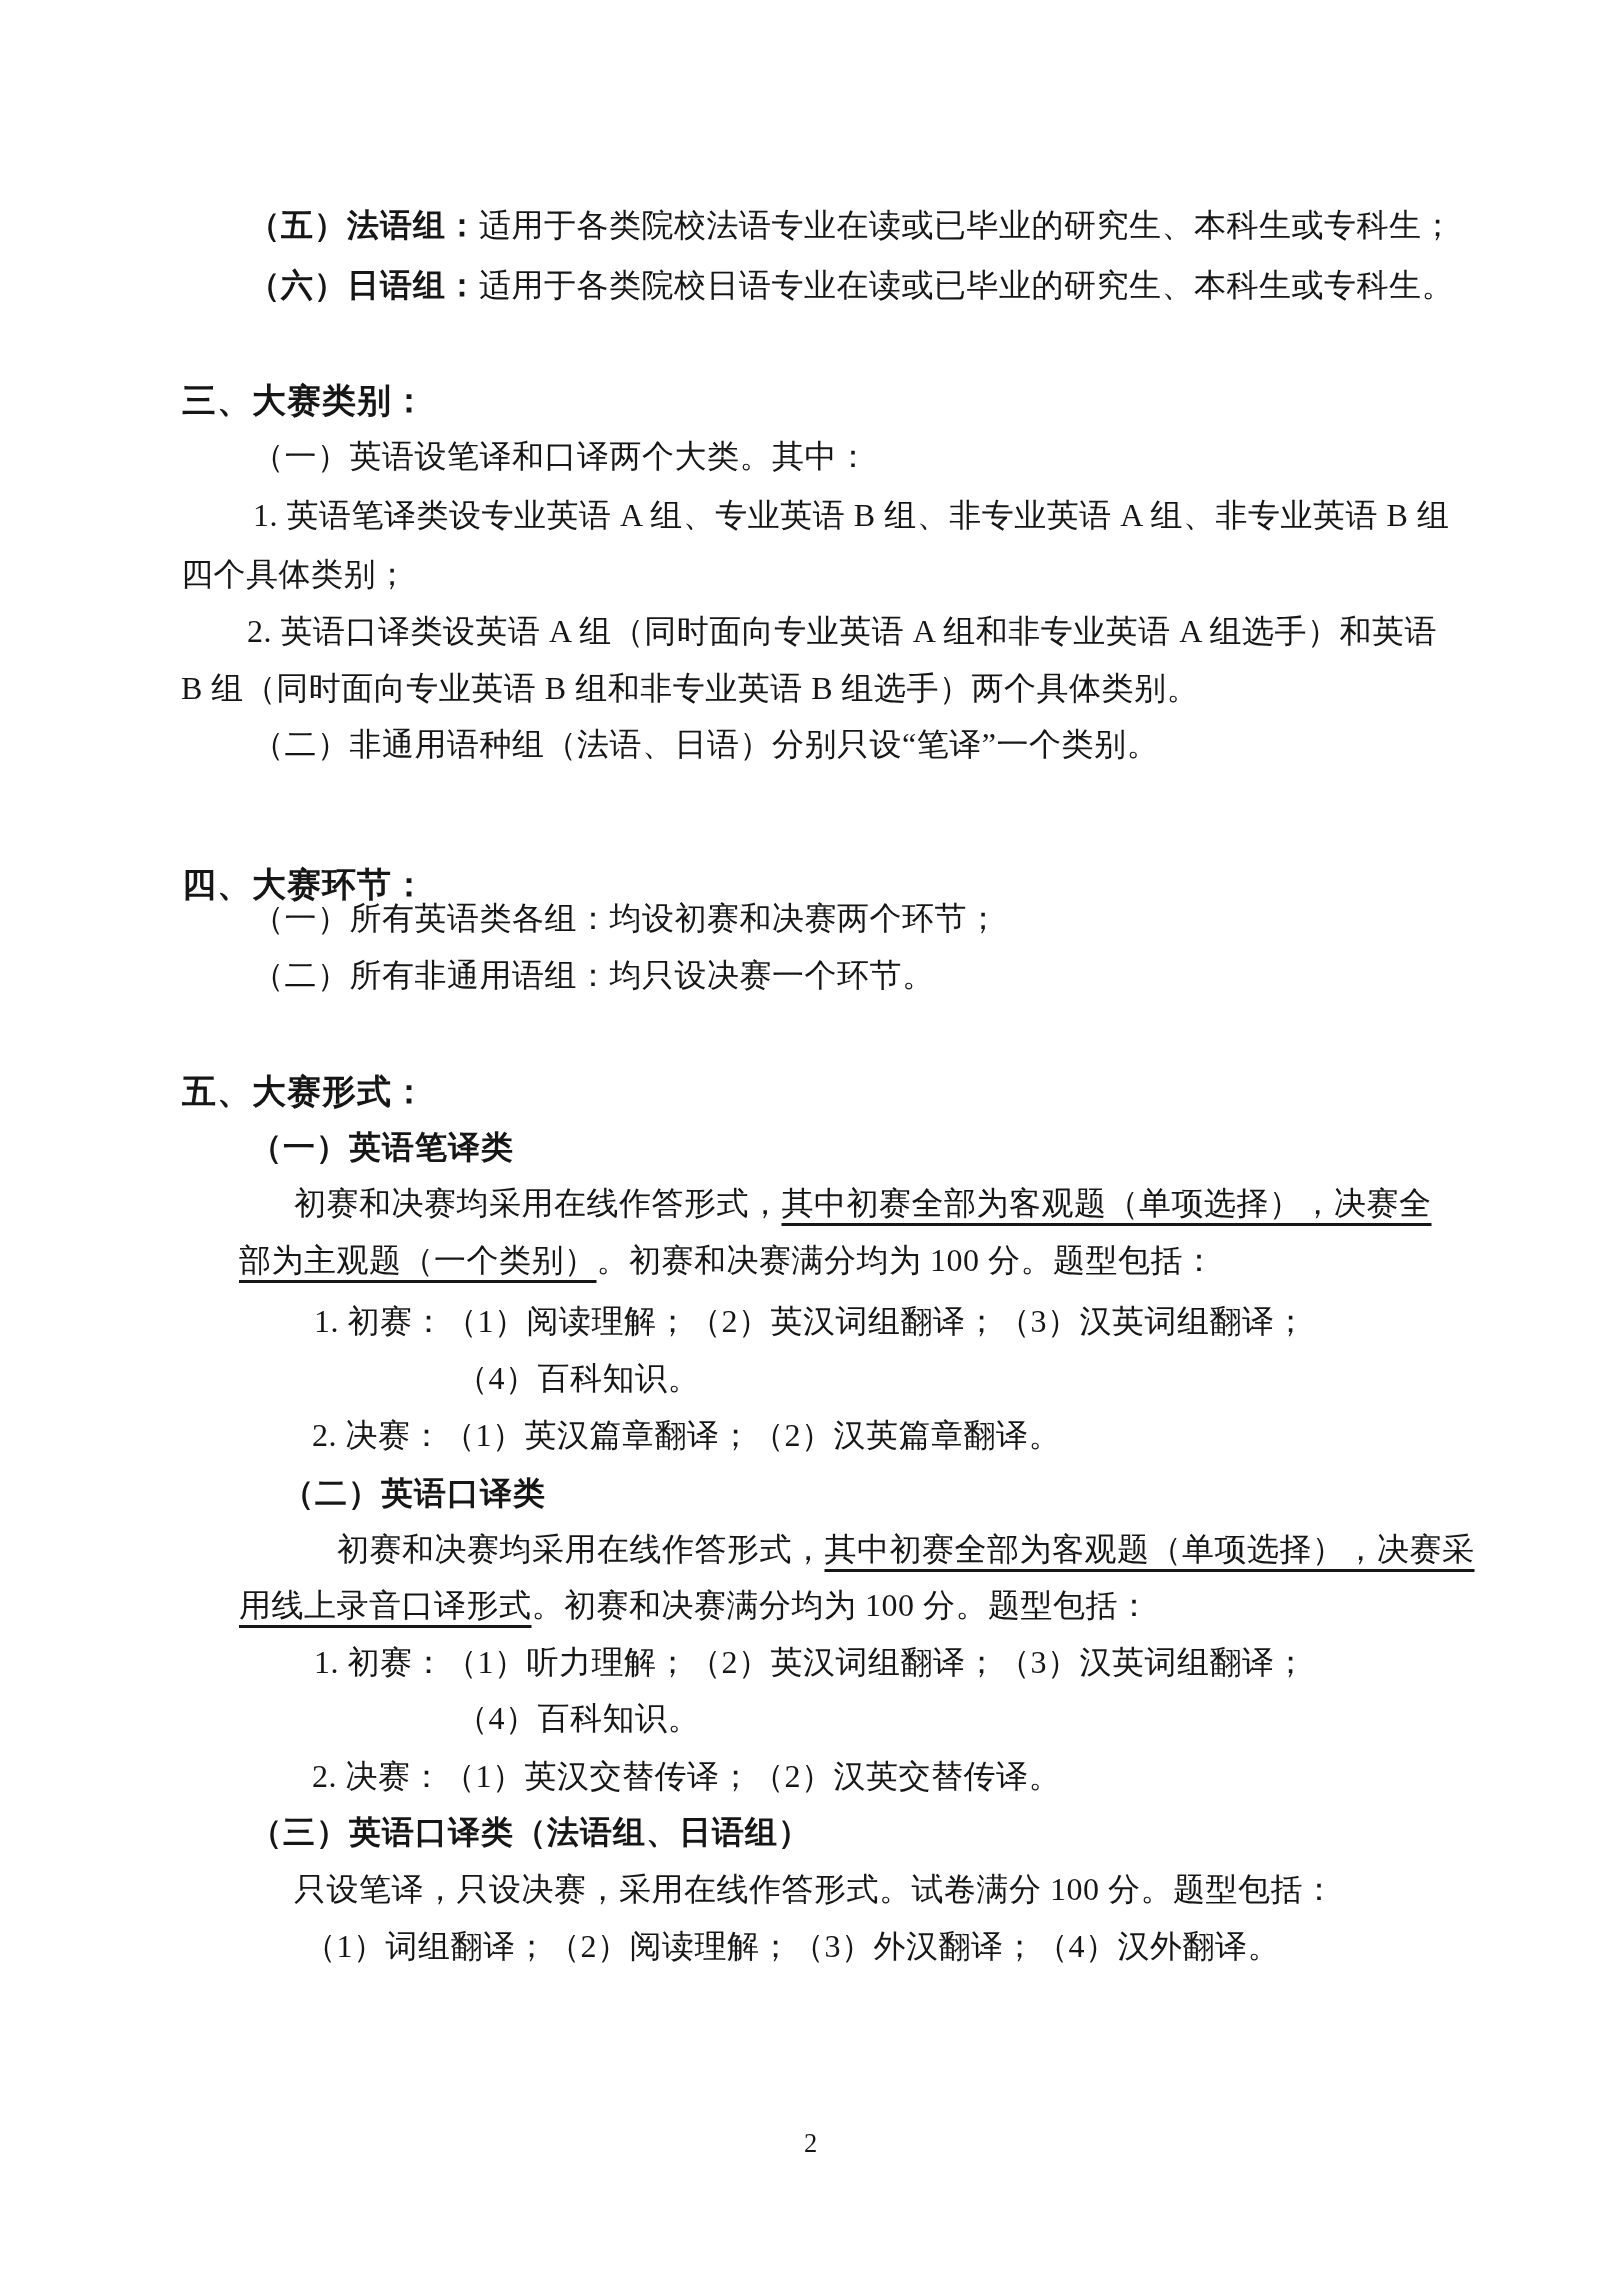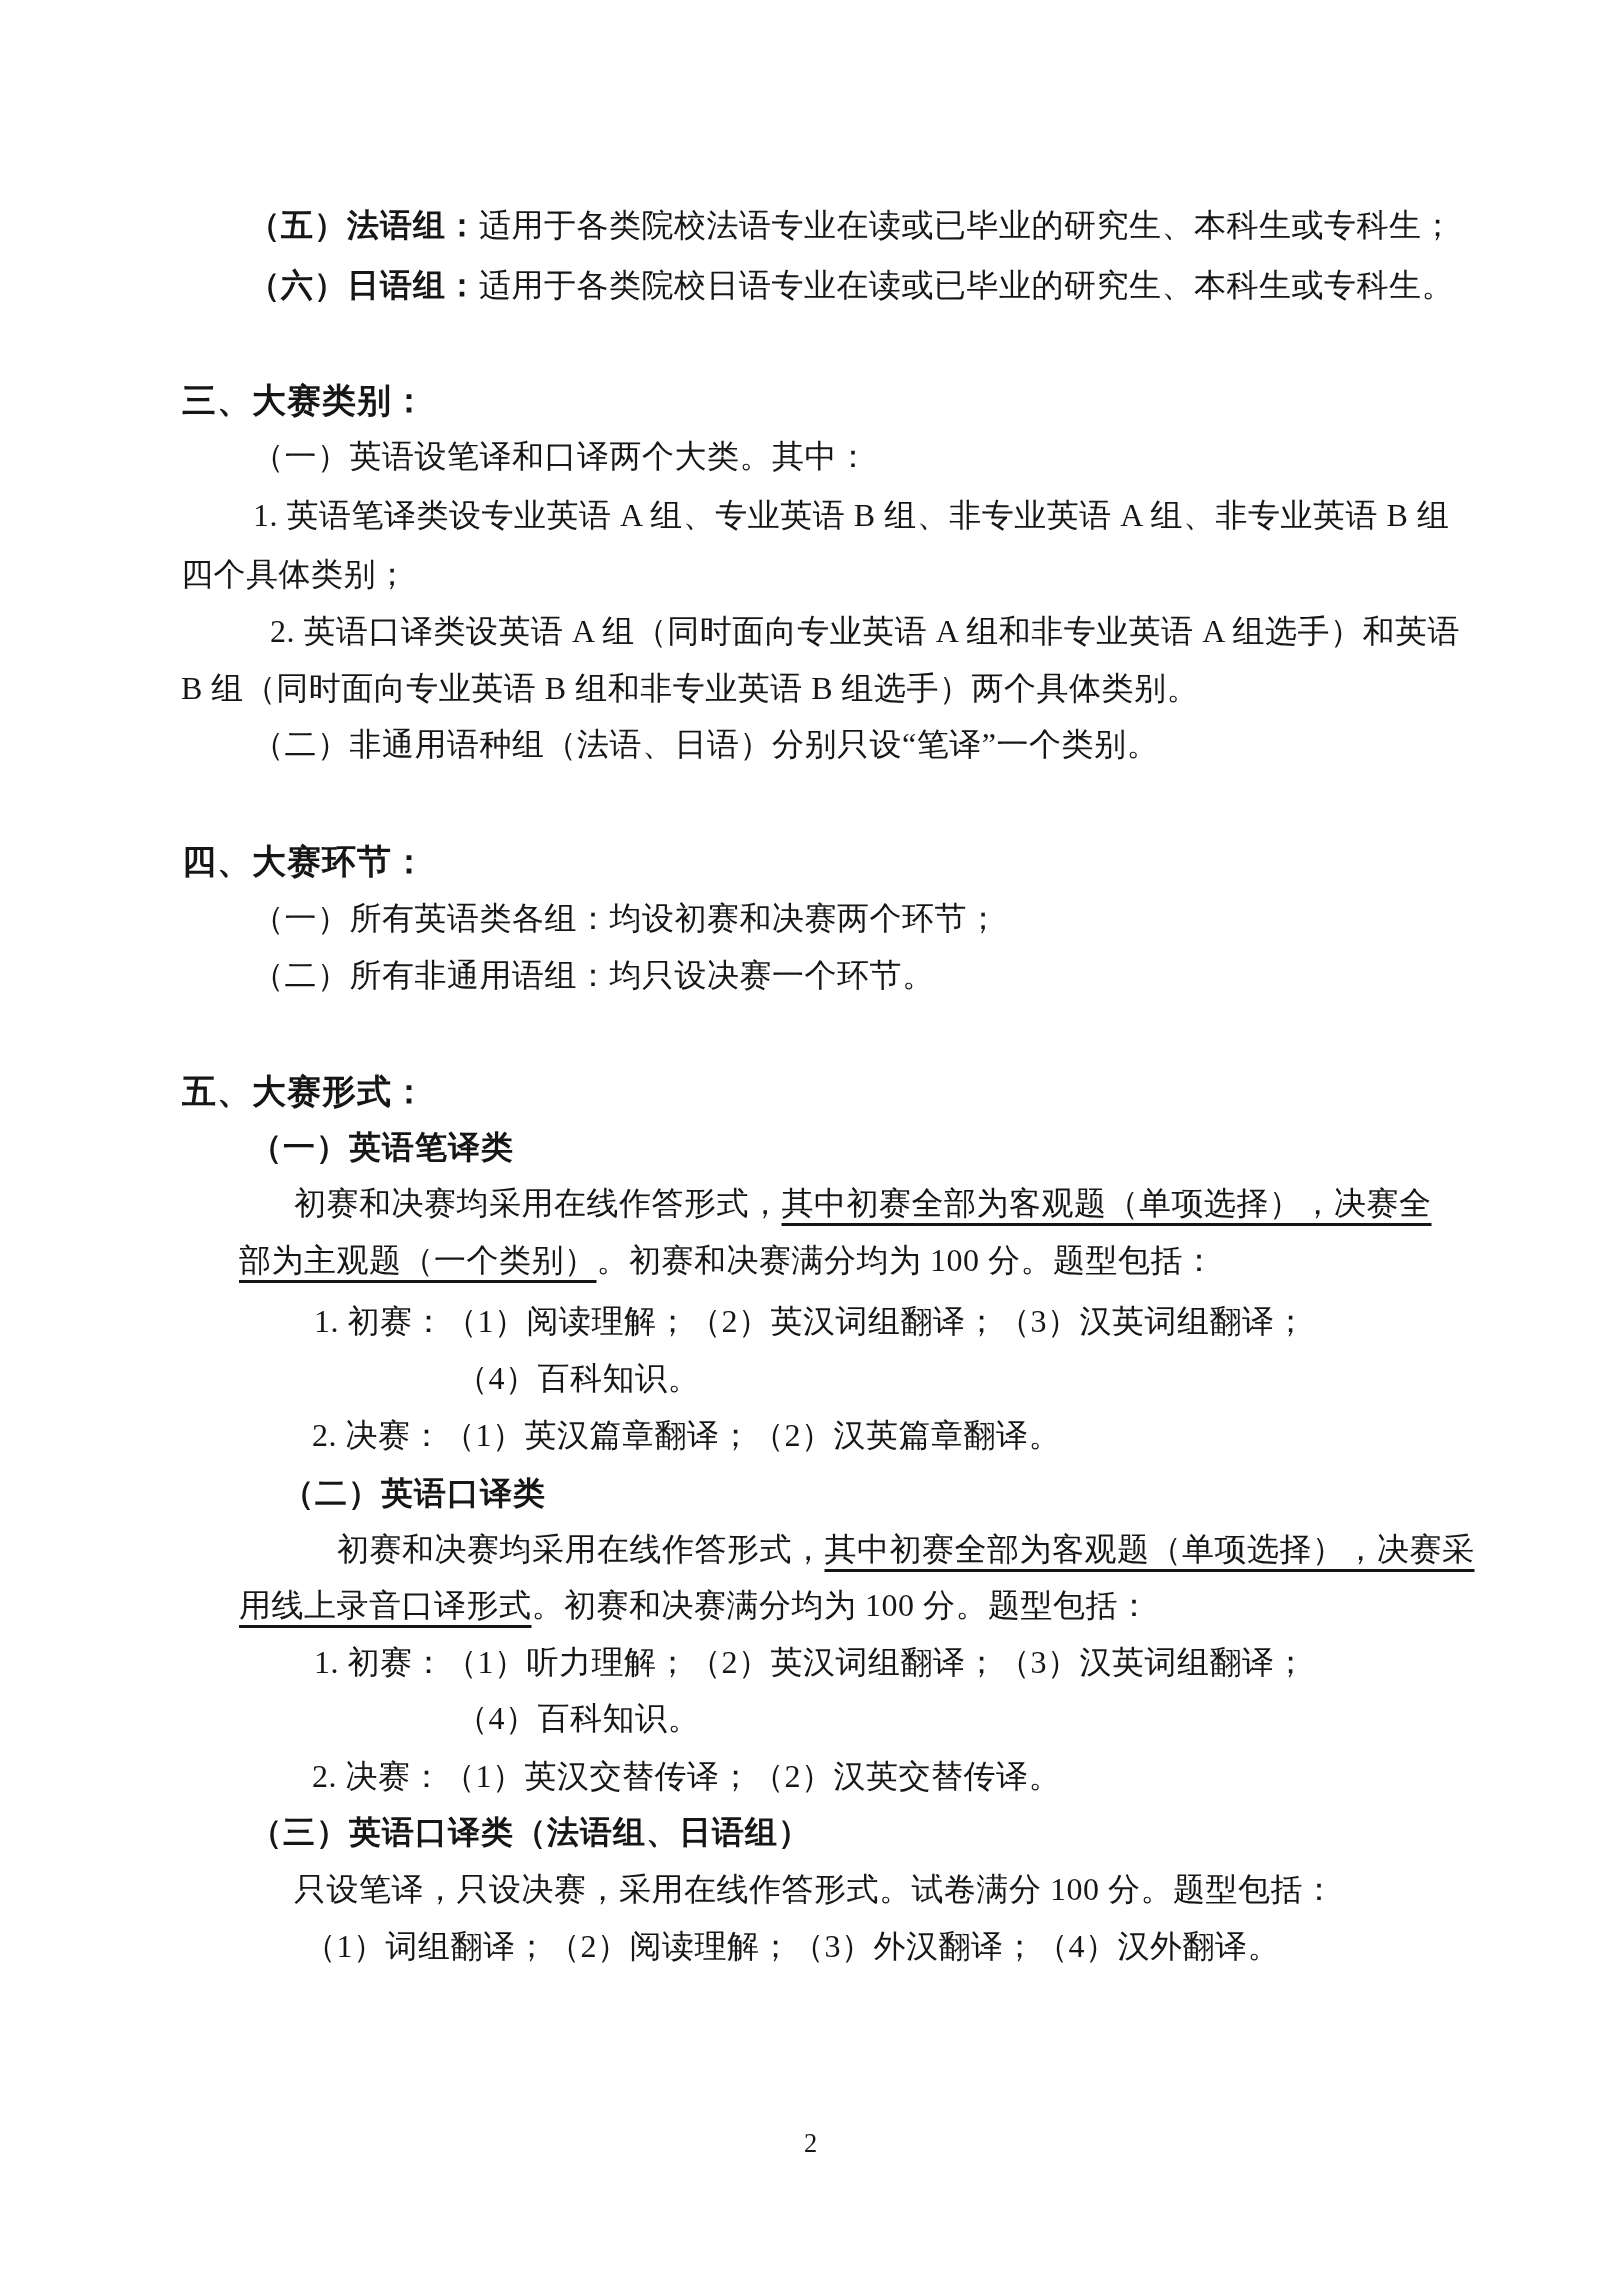--- a/index.html
+++ b/index.html
@@ -52,24 +52,24 @@
 <body>
 
 <div class="page">
   <div>
       <div class="line" style="top: 197px; left: 248px;"><span class="bold">（五）法语组：</span><span>适用于各类院校法语专业在读或已毕业的研究生、本科生或专科生；</span></div>
       <div class="line" style="top: 257px; left: 248px;"><span class="bold">（六）日语组：</span><span>适用于各类院校日语专业在读或已毕业的研究生、本科生或专科生。</span></div>
       <div class="line heading" style="top: 372px; left: 182px;"><span class="bold">三、大赛类别：</span></div>
       <div class="line" style="top: 428px; left: 252px;"><span>（一）英语设笔译和口译两个大类。其中：</span></div>
       <div class="line" style="top: 487px; left: 253px;"><span>1. 英语笔译类设专业英语 A 组、专业英语 B 组、非专业英语 A 组、非专业英语 B 组</span></div>
       <div class="line" style="top: 546px; left: 181px;"><span>四个具体类别；</span></div>
-      <div class="line" style="top: 603px; left: 270px;"><span>2. 英语口译类设英语 A 组（同时面向专业英语 A 组和非专业英语 A 组选手）和英语</span></div>
+      <div class="line" style="top: 603px; left: 247px;"><span>2. 英语口译类设英语 A 组（同时面向专业英语 A 组和非专业英语 A 组选手）和英语</span></div>
       <div class="line" style="top: 660px; left: 181px;"><span>B 组（同时面向专业英语 B 组和非专业英语 B 组选手）两个具体类别。</span></div>
       <div class="line" style="top: 716px; left: 252px;"><span>（二）非通用语种组（法语、日语）分别只设“笔译”一个类别。</span></div>
-      <div class="line heading" style="top: 833px; left: 182px; text-align: center;"><span class="bold">四、大赛环节：</span></div>
+      <div class="line heading" style="top: 856px; left: 182px; text-align: center;"><span class="bold">四、大赛环节：</span></div>
       <div class="line" style="top: 890px; left: 252px;"><span>（一）所有英语类各组：均设初赛和决赛两个环节；</span></div>
       <div class="line" style="top: 947px; left: 252px;"><span>（二）所有非通用语组：均只设决赛一个环节。</span></div>
       <div class="line heading" style="top: 1063px; left: 182px;"><span class="bold">五、大赛形式：</span></div>
       <div class="line" style="top: 1119px; left: 250px;"><span class="bold">（一）英语笔译类</span></div>
       <div class="line" style="top: 1175px; left: 294px;"><span>初赛和决赛均采用在线作答形式，</span><span class="underline">其中初赛全部为客观题（单项选择），决赛全</span></div>
       <div class="line" style="top: 1232px; left: 239px;"><span class="underline">部为主观题（一个类别）</span><span>。初赛和决赛满分均为 100 分。题型包括：</span></div>
       <div class="line" style="top: 1293px; left: 314px;"><span>1. 初赛：（1）阅读理解；（2）英汉词组翻译；（3）汉英词组翻译；</span></div>
       <div class="line" style="top: 1350px; left: 456px;"><span>（4）百科知识。</span></div>
       <div class="line" style="top: 1407px; left: 312px;"><span>2. 决赛：（1）英汉篇章翻译；（2）汉英篇章翻译。</span></div>
       <div class="line" style="top: 1465px; left: 250px; margin-left: 32px;"><span class="bold">（二）英语口译类</span></div>

